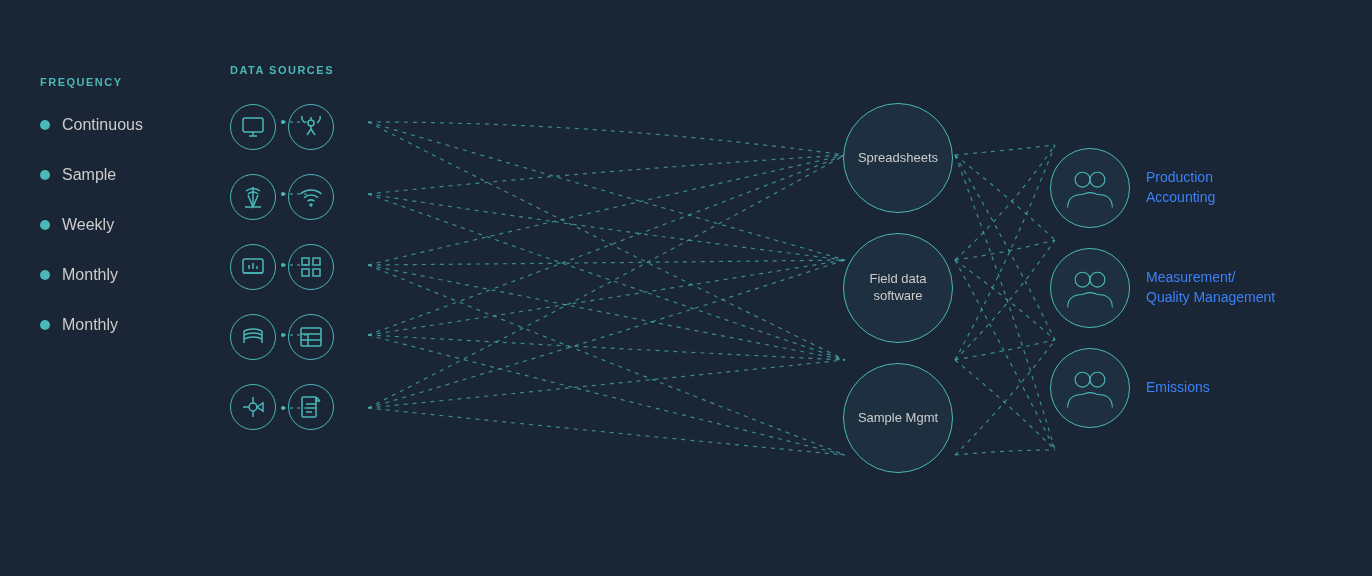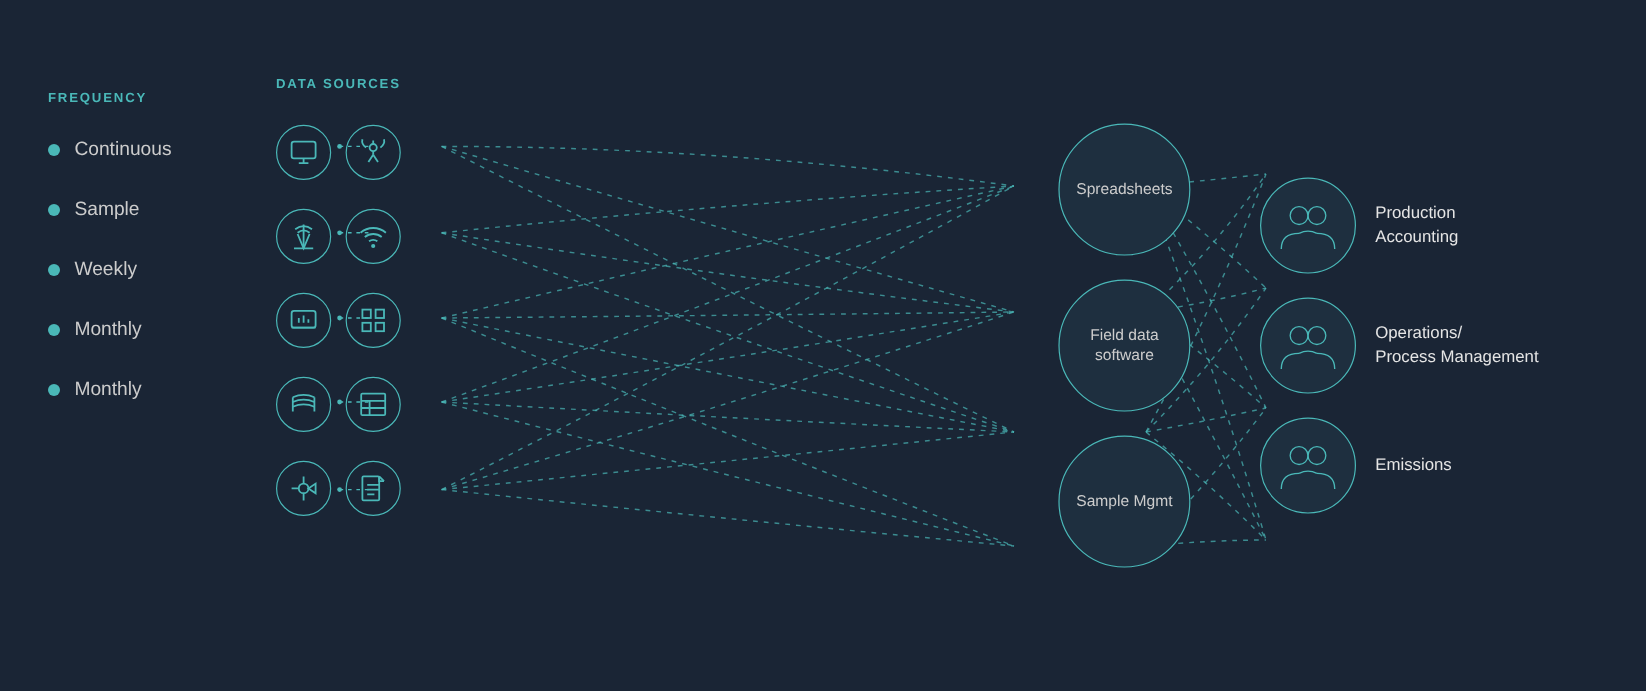--- a/index.html
+++ b/index.html
@@ -94,21 +94,21 @@
       top: 0;
       left: 0;
       width: 1372px;
       height: 576px;
       pointer-events: none;
     }
 
     
     .processing-panel {
       position: absolute;
-      left: 857px;
+      left: 818px;
       top: 0;
       width: 160px;
       height: 576px;
       display: flex;
       flex-direction: column;
       justify-content: center;
       gap: 20px;
       align-items: center;
     }
     .proc-node {
@@ -157,21 +157,21 @@
     }
     .output-icon-circle svg {
       width: 48px;
       height: 40px;
       stroke: #4ab8b8;
       fill: none;
       stroke-width: 1.2;
     }
     .output-label {
       font-size: 14px;
-      color: #e5e5e5;
+      color: #3b82f6;
       line-height: 1.4;
     }
   </style>
 </head>
 <body>
 
 <div class="container">
 
   <div class="frequency-panel">
     <div class="section-label">FREQUENCY</div>
@@ -396,21 +396,21 @@
     <div class="output-row">
       <div class="output-icon-circle">
         <svg viewBox="0 0 56 46" style="width:52px;height:44px;stroke:#4ab8b8;fill:none;stroke-width:1.2;">
           <circle cx="20" cy="14" r="8"></circle>
           <circle cx="36" cy="14" r="8"></circle>
           <path d="M4 44 Q4 30 20 30"></path>
           <path d="M36 30 Q52 30 52 44"></path>
           <path d="M20 30 Q28 26 36 30"></path>
         </svg>
       </div>
-      <span class="output-label">Operations/<br>Process Management</span>
+      <span class="output-label">Measurement/<br>Quality Management</span>
     </div>
     <div class="output-row">
       <div class="output-icon-circle">
         <svg viewBox="0 0 56 46" style="width:52px;height:44px;stroke:#4ab8b8;fill:none;stroke-width:1.2;">
           <circle cx="20" cy="14" r="8"></circle>
           <circle cx="36" cy="14" r="8"></circle>
           <path d="M4 44 Q4 30 20 30"></path>
           <path d="M36 30 Q52 30 52 44"></path>
           <path d="M20 30 Q28 26 36 30"></path>
         </svg>

